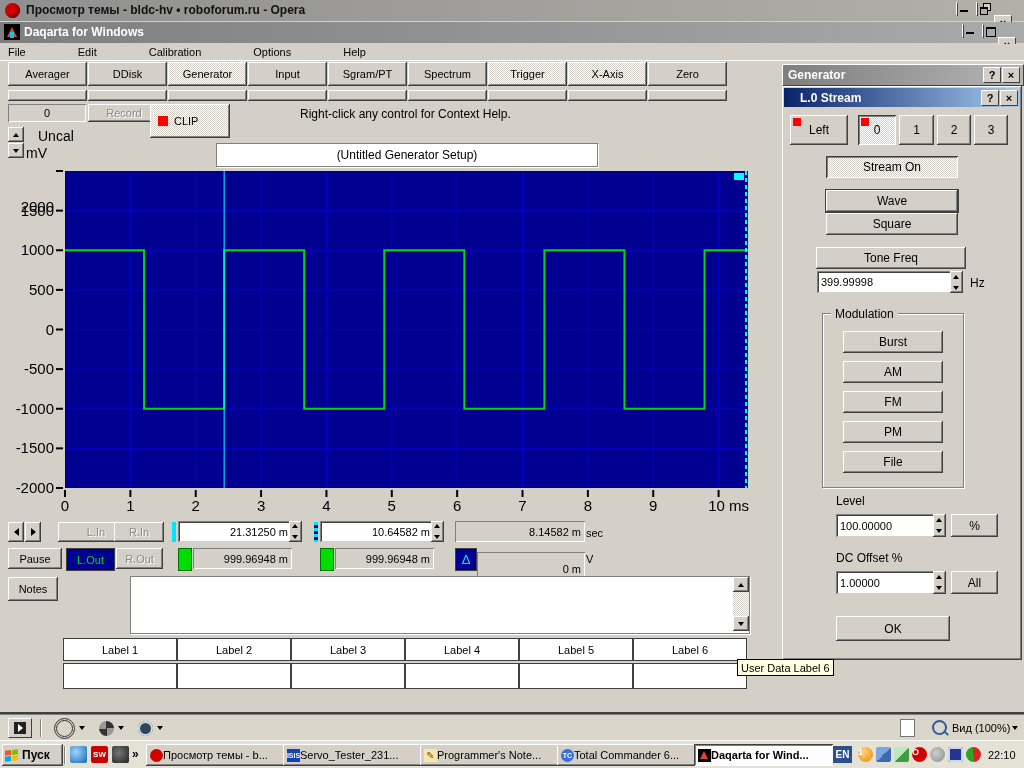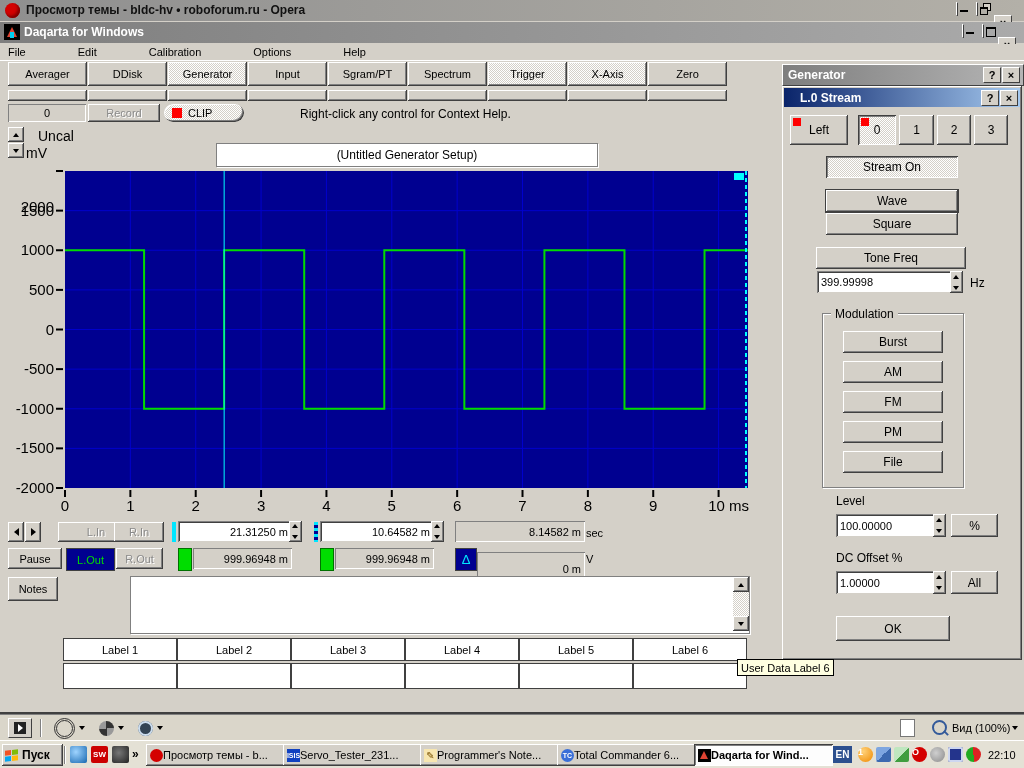--- a/index.html
+++ b/index.html
@@ -97,21 +97,21 @@
     <span class="b-out" style="flex:1;"></span>
       <span class="b-out" style="flex:1;"></span>
       <span class="b-out" style="flex:1;"></span>
     <span class="b-out" style="flex:1;"></span>
       <span class="b-out" style="flex:1;"></span>
       <span class="b-out" style="flex:1;"></span>
   </div>
 
   <div class="abs b-in center" style="left:8px;top:104px;width:78px;height:18px;">0</div>
   <div class="abs b-out center gray-text" style="left:88px;top:104px;width:72px;height:18px;">Record</div>
-  <div class="abs dither b-out vcenter" style="left:164px;top:104px;width:80px;height:18px;border-radius:9px;">
+  <div class="abs dither b-out vcenter" style="left:150px;top:104px;width:80px;height:34px;">
     <span style="width:10px;height:10px;background:#ff0000;margin:0 6px 0 8px;"></span>
     <span>CLIP</span>
   </div>
   <div class="abs" style="left:300px;top:107px;font-size:12px;">Right-click any control for Context Help.</div>
 
   <div class="abs b-out center" style="left:8px;top:127px;width:16px;height:15px;">
       <i class="tri-u"></i>
     </div>
   <div class="abs b-out center" style="left:8px;top:143px;width:16px;height:15px;">
       <i class="tri-d"></i>

